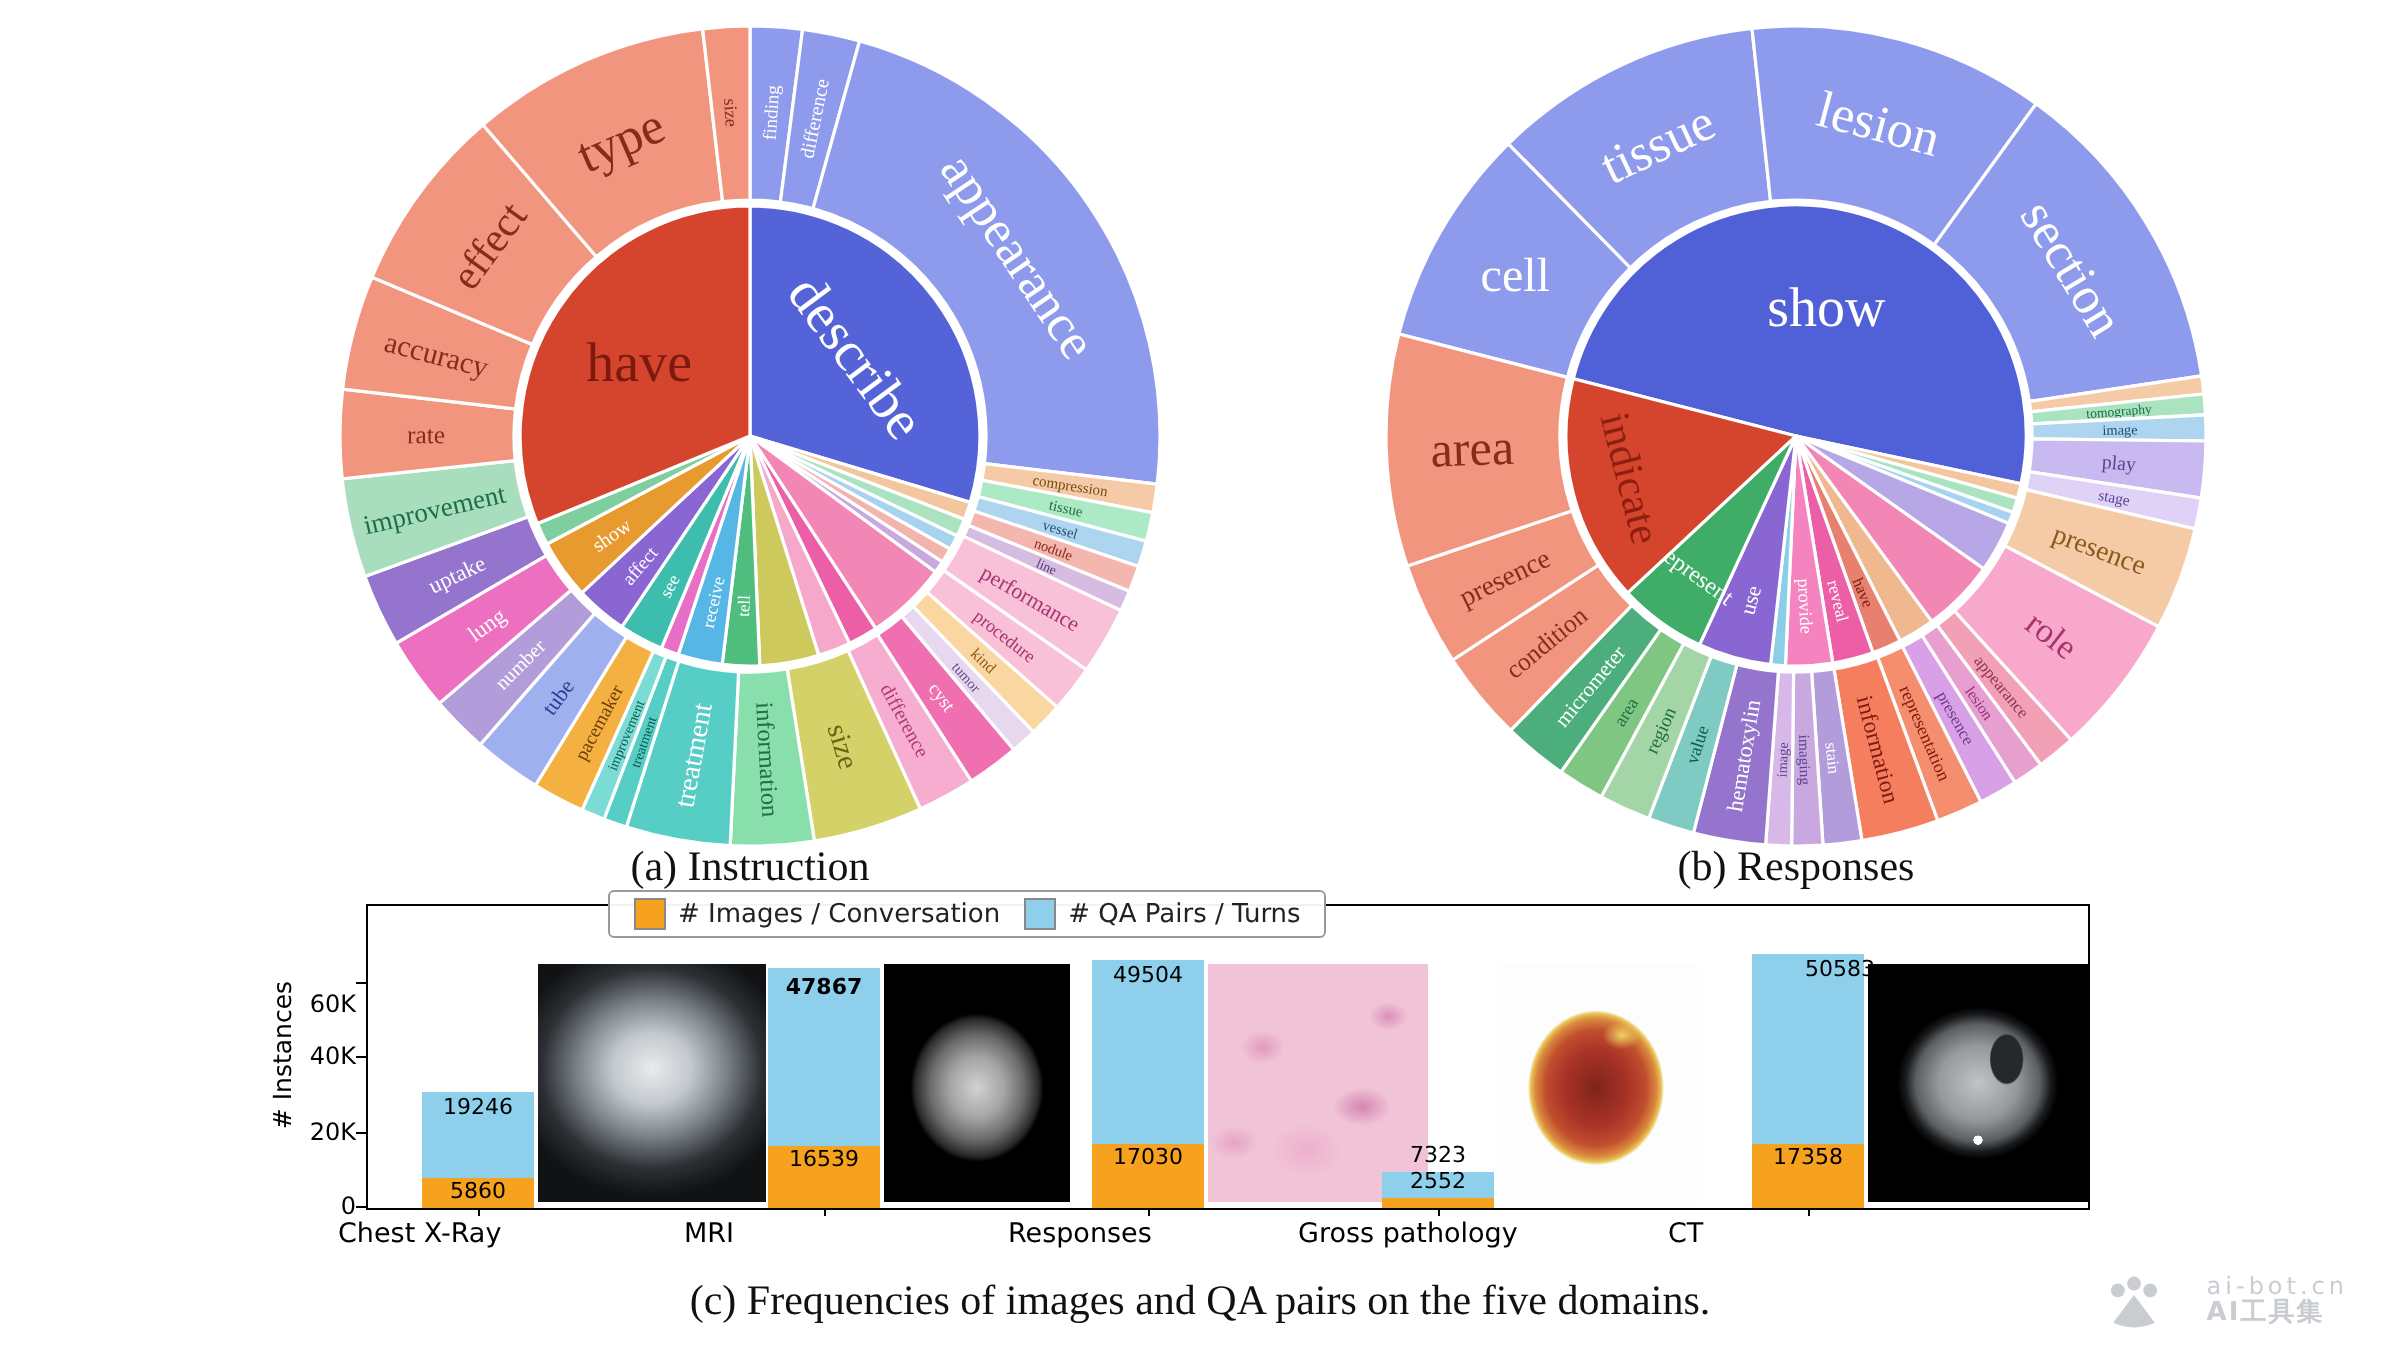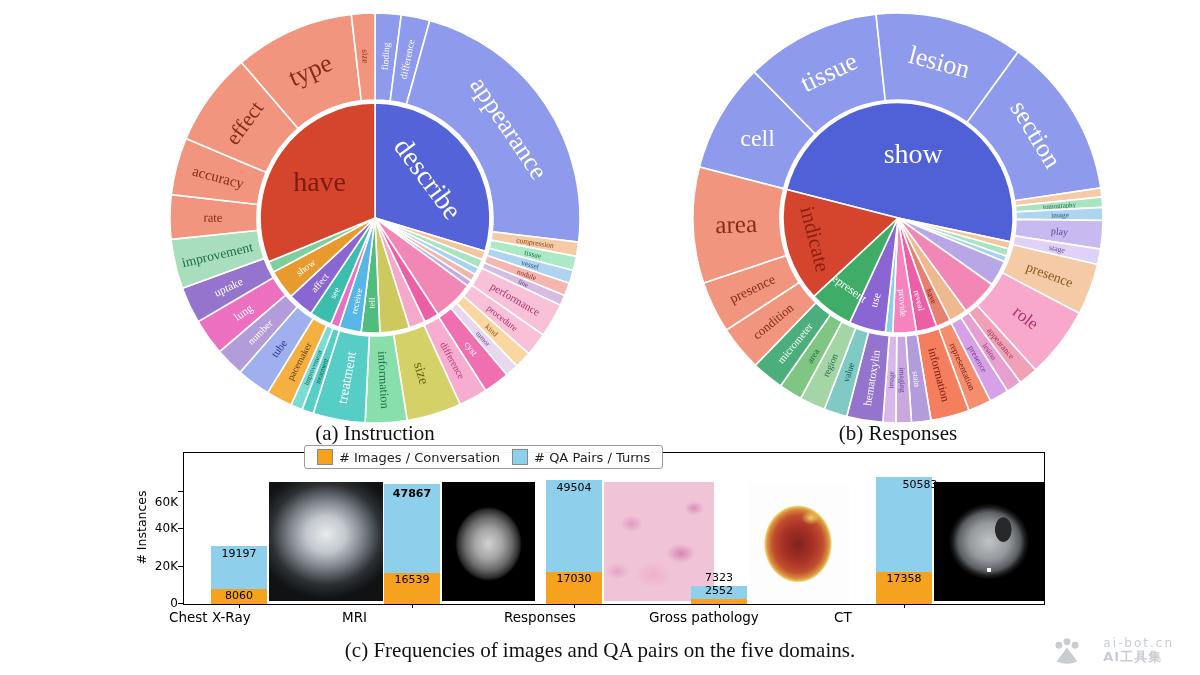--- a/index.html
+++ b/index.html
@@ -229,22 +229,22 @@
 
 <div id="caption-a" class="caption">(a) Instruction</div>
 <div id="caption-b" class="caption">(b) Responses</div>
 
 <div class="ylabel"># Instances</div>
 
 <div class="bar-panel">
   <div class="plot" id="bar-plot">
       <div class="bar" style="left: 27px; bottom: 0px; height: 15px; background: rgb(246, 162, 31);"></div>
       <div class="bar" style="left: 27px; bottom: 15px; height: 42.6px; background: rgb(142, 208, 236);"></div>
-      <div class="bar-val" style="left: 17px; bottom: 43.7px;">19197</div>
-      <div class="bar-val" style="left: 17px; bottom: 2px;">8060</div>
+      <div class="bar-val" style="left: 17px; bottom: 43.7px;">19246</div>
+      <div class="bar-val" style="left: 17px; bottom: 2px;">5860</div>
       <div class="thumb thumb-xray" style="left: 85px; width: 114px;"></div>
       <div class="xcat" style="left: -15px;">Chest X-Ray</div>
       <div class="xtickmark" style="left: 55px;"></div>
       <div class="bar" style="left: 200px; bottom: 0px; height: 30.9px; background: rgb(246, 162, 31);"></div>
       <div class="bar" style="left: 200px; bottom: 30.9px; height: 89.4px; background: rgb(142, 208, 236);"></div>
       <div class="bar-val" style="left: 190px; bottom: 104px; font-weight: bold;">47867</div>
       <div class="bar-val" style="left: 190px; bottom: 17.9px;">16539</div>
       <div class="thumb thumb-mri" style="left: 258px; width: 93px;"></div>
       <div class="xcat" style="left: 158px;">MRI</div>
       <div class="xtickmark" style="left: 228px;"></div>

